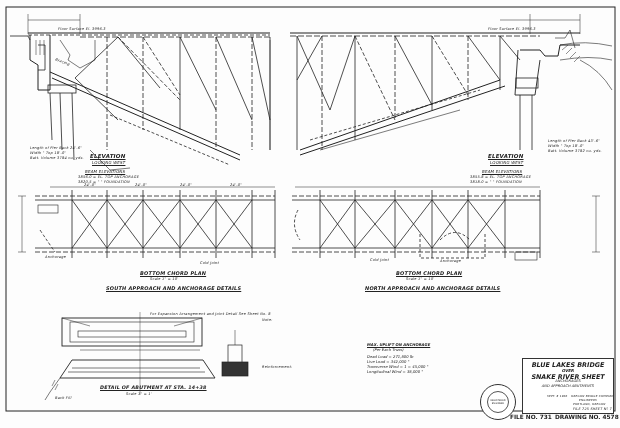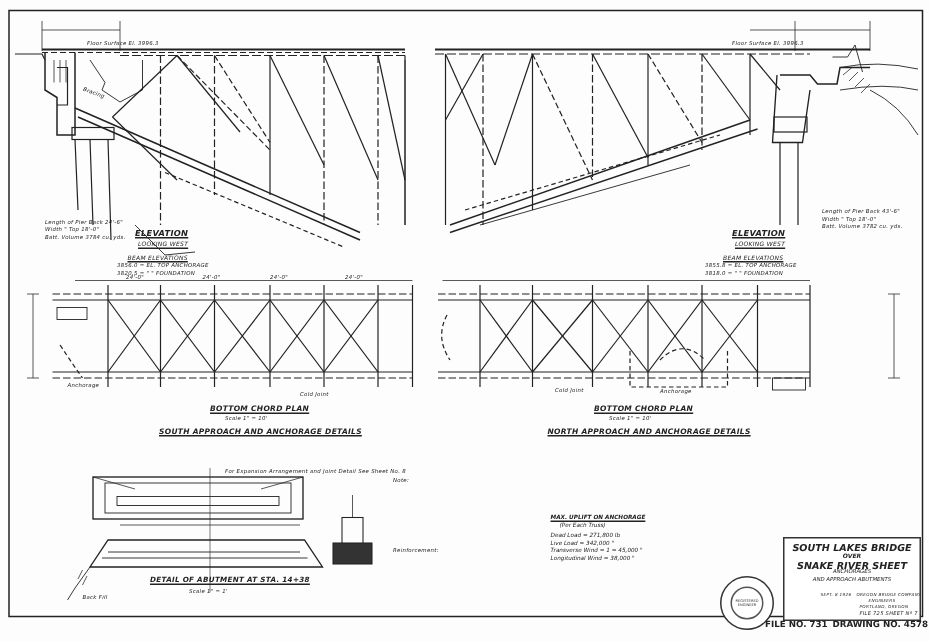--- a/index.html
+++ b/index.html
@@ -248,21 +248,21 @@
     <div><span>Live Load</span> <span>= 342,000 "</span></div>
     <div><span>Transverse Wind</span> <span>= 1 = 45,000 "</span></div>
     <div><span>Longitudinal Wind</span> <span>= 38,000 "</span></div>
   </div>
 
   <div class="seal">
     <div class="seal-inner" style="font-size:2.4px;line-height:3px;padding-top:7px;box-sizing:border-box;">REGISTERED ENGINEER</div>
   </div>
 
   <div class="tb">
-    <div class="tb-title" style="top:2px;">SOUTH LAKES BRIDGE</div>
+    <div class="tb-title" style="top:2px;">BLUE LAKES BRIDGE</div>
     <div class="tb-title" style="top:9px;font-size:4px;">OVER</div>
     <div class="tb-title" style="top:14px;">SNAKE RIVER SHEET</div>
     <div class="tb-title" style="top:20px;font-size:3.6px;font-weight:normal;">ANCHORAGES</div>
     <div class="tb-title" style="top:25px;font-size:3.6px;font-weight:normal;">AND APPROACH ABUTMENTS</div>
     <div class="lbl" style="left:24px;top:35px;font-size:2.8px;">SEPT. 8 1926</div>
     <div class="lbl" style="left:48px;top:35px;font-size:2.8px;">OREGON BRIDGE COMPANY</div>
     <div class="lbl" style="left:56px;top:39px;font-size:2.8px;">ENGINEERS</div>
     <div class="lbl" style="left:50px;top:43px;font-size:2.8px;">PORTLAND, OREGON</div>
     <div class="lbl" style="left:50px;top:48px;font-size:3.4px;">FILE 725 SHEET Nº 7</div>
   </div>

